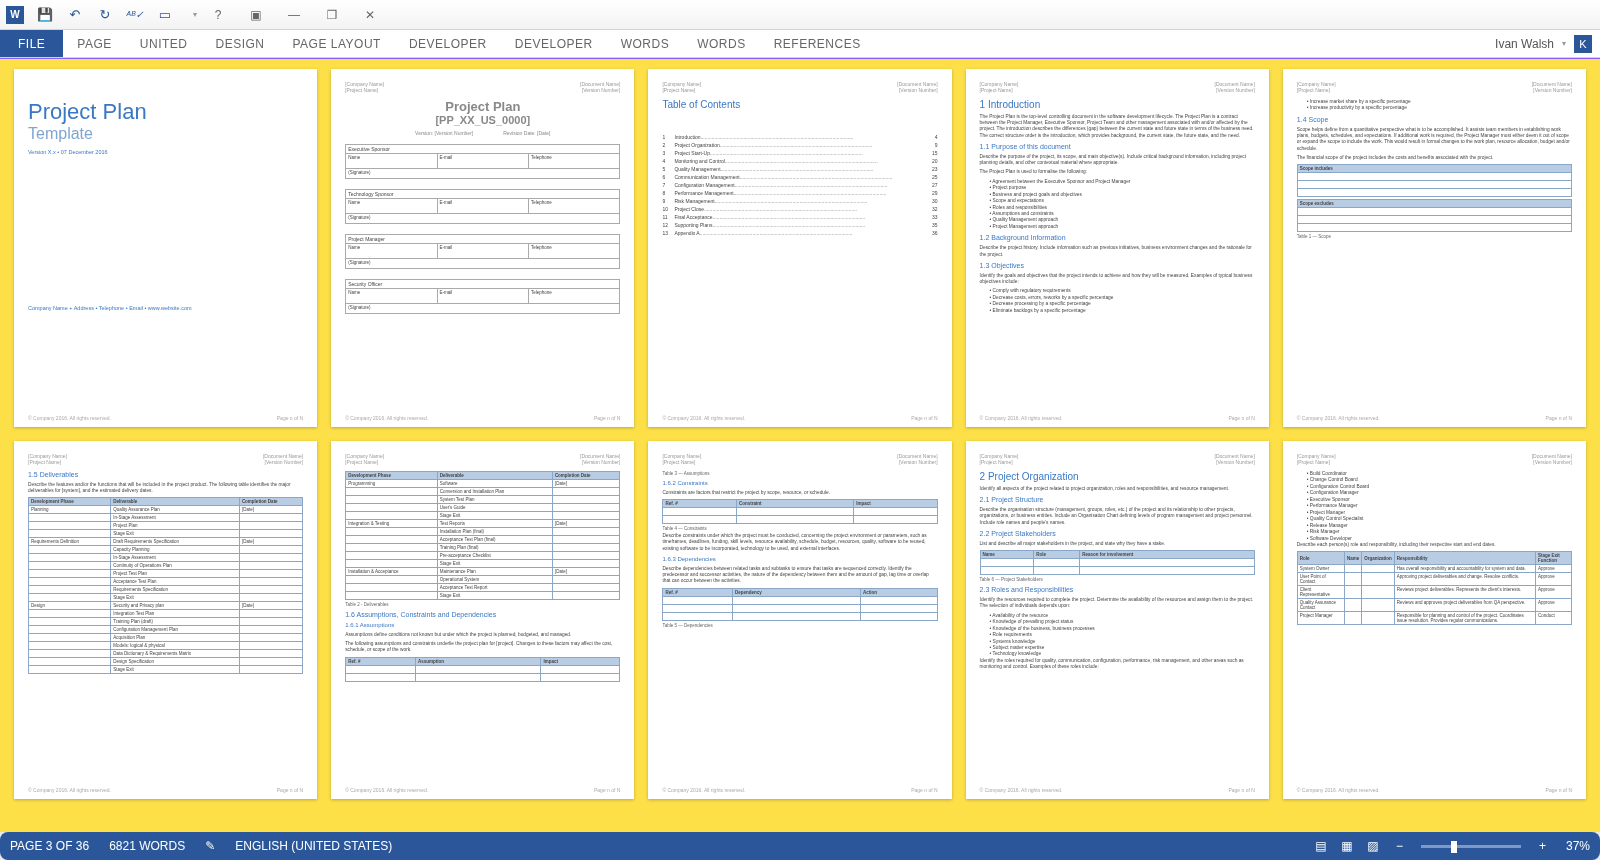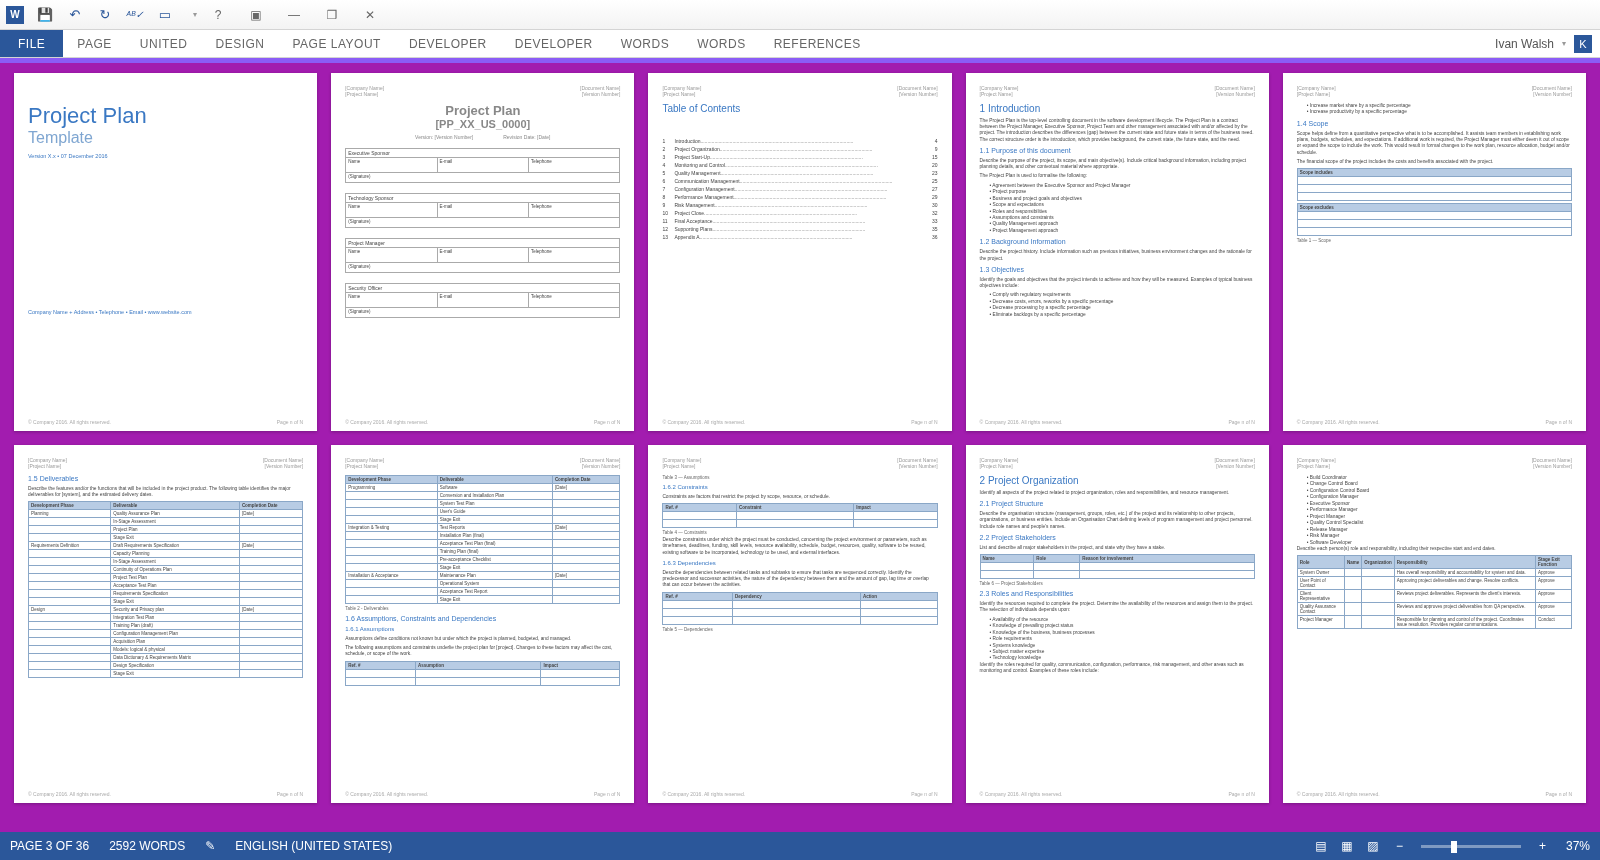--- a/index.html
+++ b/index.html
@@ -8,21 +8,21 @@
 .qat{display:flex;align-items:center;gap:12px;padding-left:6px;}
 .qat-icon{width:18px;height:18px;display:flex;align-items:center;justify-content:center;color:#2b579a;font-size:13px;}
 .title-center{flex:1;text-align:center;font-size:12px;color:#555;}
 .title-right{display:flex;align-items:center;gap:10px;padding-right:8px;color:#666;}
 .title-right .win-btn{width:28px;text-align:center;font-size:12px;}
 .ribbon{height:28px;background:#fff;display:flex;align-items:center;border-bottom:1px solid #d4d4d4;}
 .ribbon-tab{padding:0 14px;height:100%;display:flex;align-items:center;font-size:12px;color:#666;letter-spacing:.5px;text-align:center;}
 .ribbon-tab.file{background:#2b579a;color:#fff;padding:0 18px;}
 .ribbon-right{margin-left:auto;display:flex;align-items:center;gap:8px;padding-right:8px;font-size:12px;color:#555;}
 .user-badge{width:18px;height:18px;background:#2b579a;color:#fff;display:flex;align-items:center;justify-content:center;font-size:11px;}
-.canvas{height:774px;overflow:hidden;background:#a21caf;border-top:5px solid #8b5cf6;}
+.canvas{height:774px;overflow:hidden;background:#fde047;border-top:1px solid #8b5cf6;}
 .pages-grid{display:grid;grid-template-columns:repeat(5,1fr);gap:14px;padding:10px 14px 12px;}
 .page{background:#fff;box-shadow:0 1px 3px rgba(0,0,0,.25);height:358px;padding:12px 14px 10px;font-size:5.5px;color:#444;position:relative;overflow:hidden;}
 .page-header{display:flex;justify-content:space-between;color:#999;font-size:5px;margin-bottom:6px;}
 .page-footer{position:absolute;bottom:6px;left:14px;right:14px;display:flex;justify-content:space-between;color:#aaa;font-size:5px;}
 .h-title{color:#3a78c3;font-size:22px;font-weight:400;}
 .h-sub{color:#7fa6d1;font-size:16px;}
 .h-ver{color:#3a78c3;font-size:5.5px;margin-top:6px;}
 .h-contact{color:#3a78c3;font-size:5.5px;margin-top:150px;}
 .pp-center{text-align:center;}
 .pp-name{color:#888;font-size:13px;font-weight:600;}
@@ -43,21 +43,21 @@
 .sec-h2{color:#3a78c3;font-size:7px;margin:4px 0;}
 .para{font-size:4.8px;line-height:1.3;margin-bottom:3px;}
 .bul-list{margin-left:10px;}
 .bul{font-size:4.8px;line-height:1.35;}
 .bul::before{content:"• ";}
 .tbl{width:100%;border-collapse:collapse;font-size:4.5px;margin:2px 0;}
 .tbl th,.tbl td{border:0.5px solid #8aa7c7;padding:1px 2px;text-align:left;}
 .tbl th{background:#b8cce4;}
 .tbl td{height:7px;vertical-align:top;}
 .tbl-cap{font-size:4.5px;color:#666;margin:2px 0;}
-.statusbar{height:28px;background:#2b579a;color:#fff;display:flex;align-items:center;font-size:12px;}
+.statusbar{height:28px;background:#2b579a;color:#fff;display:flex;align-items:center;font-size:12px;border-radius:8px;}
 .sb-item{padding:0 10px;display:flex;align-items:center;gap:5px;}
 .sb-right{margin-left:auto;display:flex;align-items:center;}
 .view-btn{width:26px;height:20px;display:flex;align-items:center;justify-content:center;}
 .zoom-slider{width:100px;height:3px;background:rgba(255,255,255,.4);margin:0 8px;position:relative;}
 .zoom-thumb{position:absolute;width:6px;height:12px;background:#fff;top:-4px;left:30%;}
 </style>
 </head>
 <body>
 
 <div class="titlebar">
@@ -789,21 +789,21 @@
       <div class="page-footer">
           <span>© Company 2016. All rights reserved.</span>
           <span>Page n of N</span>
         </div>
     </div>
   </div>
 </div>
 
 <div class="statusbar">
   <div class="sb-item">PAGE 3 OF 36</div>
-  <div class="sb-item">2592 WORDS</div>
+  <div class="sb-item">6821 WORDS</div>
   <div class="sb-item">✎</div>
   <div class="sb-item">ENGLISH (UNITED STATES)</div>
   <div class="sb-right">
     <div class="view-btn">▤</div>
     <div class="view-btn">▦</div>
     <div class="view-btn">▨</div>
     <div class="sb-item">−</div>
     <div class="zoom-slider">
         <div class="zoom-thumb"></div>
       </div>

